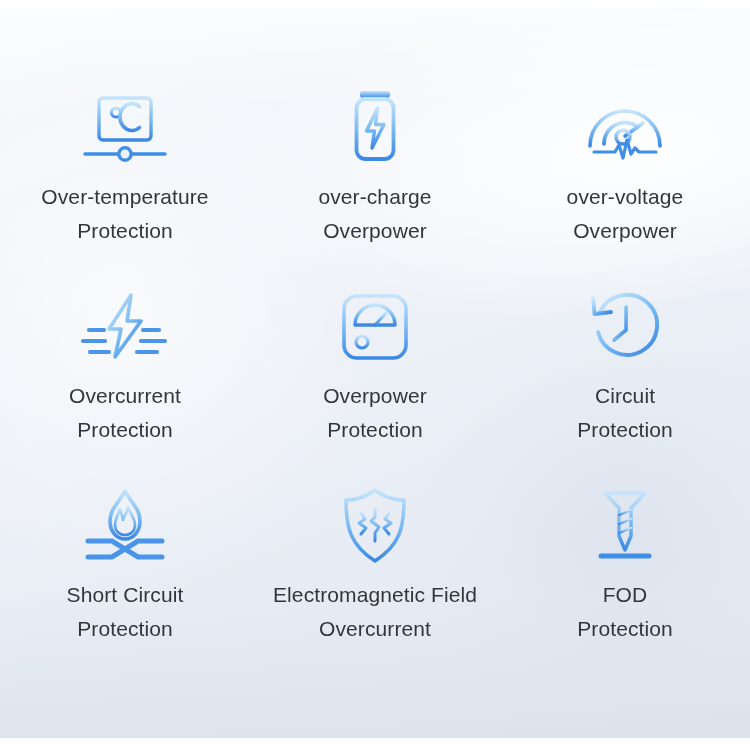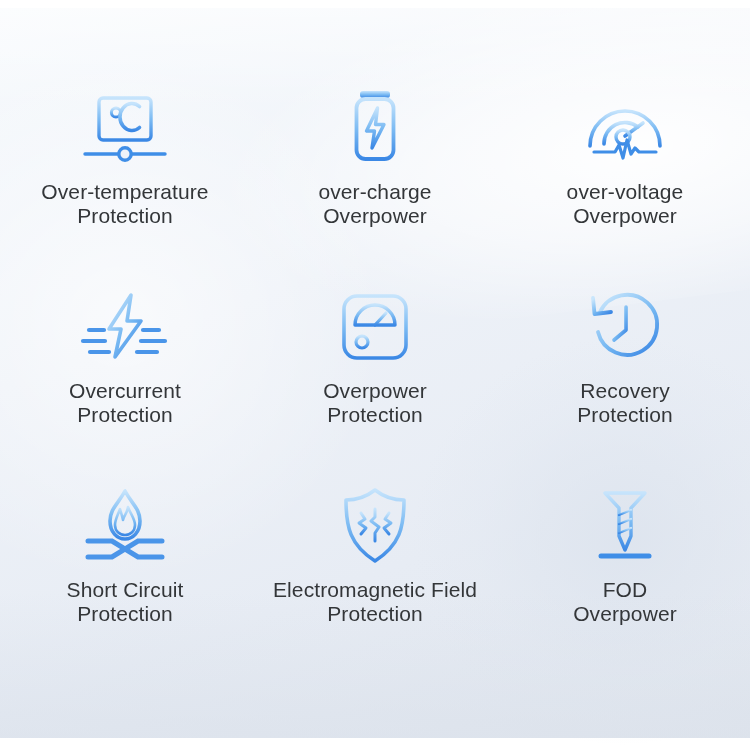--- a/index.html
+++ b/index.html
@@ -106,21 +106,21 @@
   }
   .icon-wrap svg {
     display: block;
     overflow: visible;
   }
   .caption {
     margin-top: 10px;
     text-align: center;
     color: #333639;
     font-size: 21px;
-    line-height: 24px;
+    line-height: 34px;
     letter-spacing: 0.1px;
     white-space: pre-line;
     text-shadow: 0 0 1px rgba(255,255,255,0.25);
   }
 </style>
 </head>
 <body>
 
 <div id="stage">
 
@@ -228,21 +228,21 @@
     </div>
 
     <div class="cell">
       <div class="icon-wrap">
         <svg width="74" height="74" viewBox="0 0 74 74">
           <path d="M12 22 A30 30 0 1 1 10 42" fill="none" stroke="url(#igd)" stroke-width="3.8" stroke-linecap="round"></path>
           <polyline points="5,8 6.5,24 23,22" fill="none" stroke="url(#igd)" stroke-width="3.8" stroke-linejoin="round" stroke-linecap="round"></polyline>
           <polyline points="38,17 38,40 26,50" fill="none" stroke="url(#igd)" stroke-width="3.6" stroke-linejoin="round" stroke-linecap="round"></polyline>
         </svg>
       </div>
-      <div class="caption">Recovery
+      <div class="caption">Circuit
 Protection</div>
     </div>
 
     <div class="cell">
       <div class="icon-wrap">
         <svg width="86" height="78" viewBox="0 0 86 78">
           <path d="M43 4 C36 17 28 22 28 34 C28 45 35 52 43 52 C51 52 58 45 58 34 C58 22 50 17 43 4 Z" fill="none" stroke="url(#igv)" stroke-width="3.6" stroke-linejoin="round"></path>
           <path d="M38 22 C35 30 33 33 33 38 C33 44 37.5 48 43 48 C48.5 48 53 44 53 38 C53 32 49 28 46 20 C45 27 42 28 41 33 C40 28 39 26 38 22 Z" fill="none" stroke="url(#igv)" stroke-width="2.6" stroke-linejoin="round"></path>
           <g stroke="#4a95e9" stroke-width="5" stroke-linecap="round" fill="none">
             <path d="M6 54 L30 54 L56 70 L80 70"></path>
@@ -258,33 +258,33 @@
       <div class="icon-wrap">
         <svg width="72" height="78" viewBox="0 0 72 78">
           <path d="M36 3 C27 10 16 13 7 13 C7 40 11 58 36 74 C61 58 65 40 65 13 C56 13 45 10 36 3 Z" fill="none" stroke="url(#igv)" stroke-width="3.6" stroke-linejoin="round"></path>
           <polyline points="36,22 36,30 32,34 40,40 36,46 36,54" fill="none" stroke="url(#igv)" stroke-width="3" stroke-linejoin="round" stroke-linecap="round"></polyline>
           <polyline points="22,26 26,32 20,36 27,41 22,47" fill="none" stroke="url(#igv)" stroke-width="3" stroke-linejoin="round" stroke-linecap="round"></polyline>
           <polyline points="50,26 46,32 52,36 45,41 50,47" fill="none" stroke="url(#igv)" stroke-width="3" stroke-linejoin="round" stroke-linecap="round"></polyline>
           <line x1="21" y1="58" x2="51" y2="58" stroke="url(#igv)" stroke-width="4" stroke-linecap="round"></line>
         </svg>
       </div>
       <div class="caption">Electromagnetic Field
-Protection</div>
+Overcurrent</div>
     </div>
 
     <div class="cell">
       <div class="icon-wrap">
         <svg width="64" height="76" viewBox="0 0 64 76">
           <path d="M12 5 L52 5 L38 20 L38 48 L32 62 L26 48 L26 20 Z" fill="none" stroke="url(#igv)" stroke-width="3.4" stroke-linejoin="round"></path>
           <g stroke="url(#igv)" stroke-width="2.4" stroke-linecap="round">
             <line x1="26" y1="27" x2="38" y2="22"></line>
             <line x1="26" y1="36" x2="38" y2="31"></line>
             <line x1="26" y1="45" x2="38" y2="40"></line>
           </g>
           <line x1="8" y1="68" x2="56" y2="68" stroke="#3f8ee7" stroke-width="5" stroke-linecap="round"></line>
         </svg>
       </div>
       <div class="caption">FOD
-Overpower</div>
+Protection</div>
     </div>
 
   </div>
 </div>
 
 </body></html>

